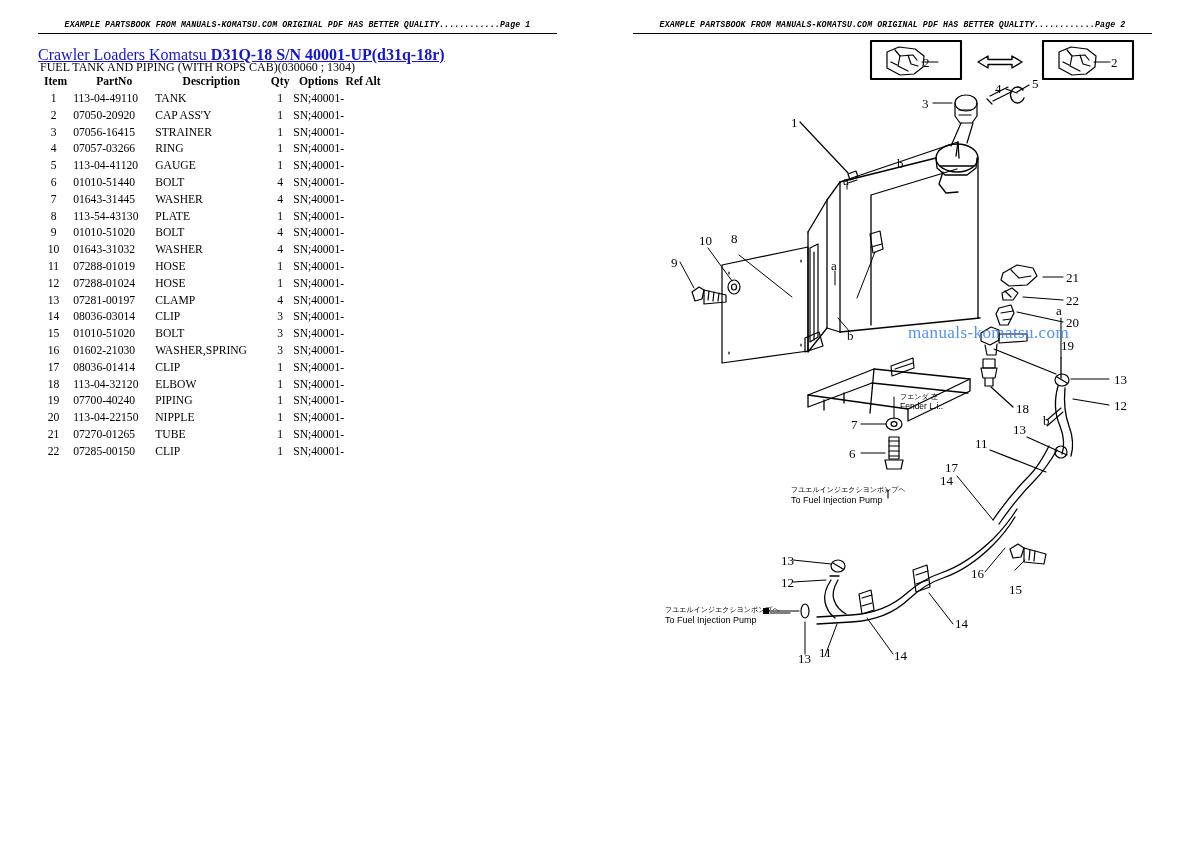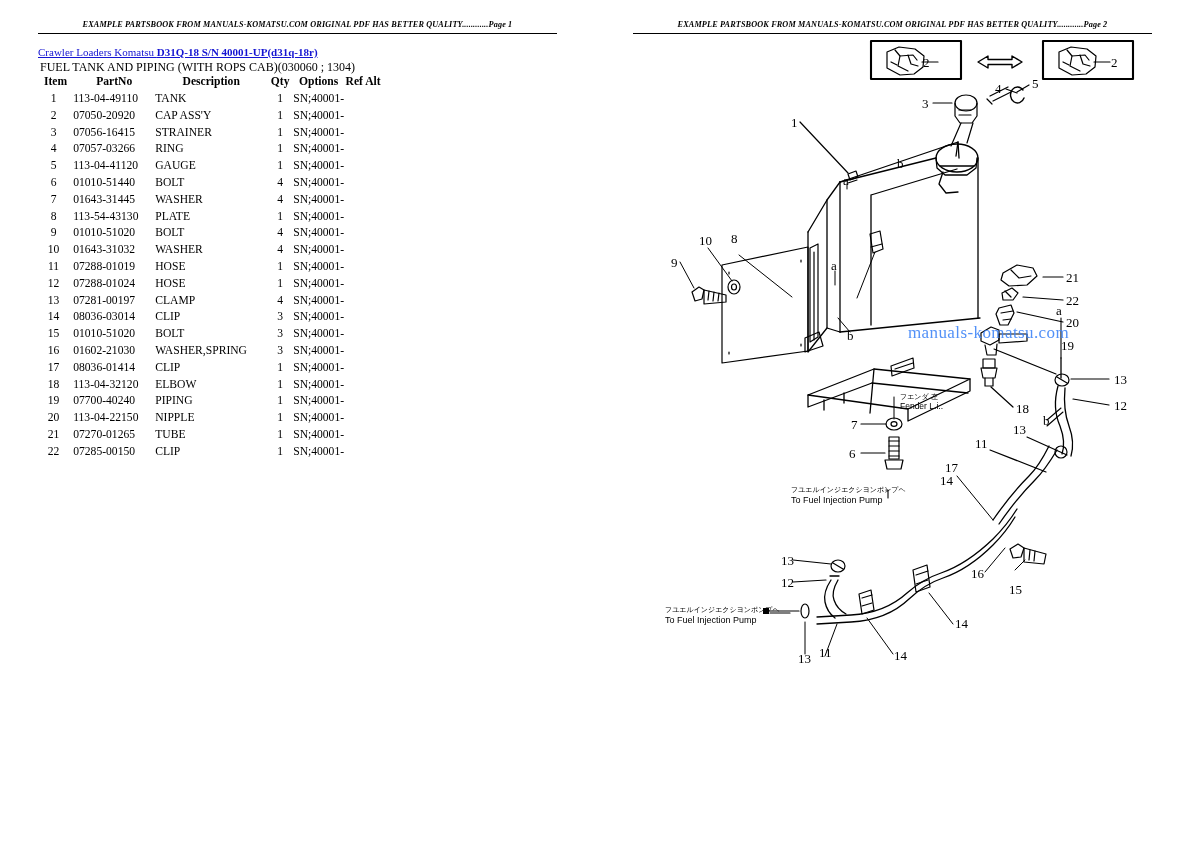--- a/index.html
+++ b/index.html
@@ -24,41 +24,41 @@
   
   .page-header {
     position: absolute;
     left: 38px; right: 38px;
     top: 20px;
     height: 16px;
   }
   .page-header .hdr-text {
     display: block;
     text-align: center;
-    font-family: Liberation Serif, serif;
+    font-family: Liberation Mono, monospace;
     font-weight: bold;
     font-style: italic;
     font-size: 8.2px;
     letter-spacing: 0.15px;
     color: #000;
     white-space: nowrap;
     line-height: 10px;
   }
   .page-header .hdr-rule {
     position: absolute;
     left: 0; right: 0; top: 13px;
     border-top: 1.2px solid #000;
   }
 
   
   #list-title-link {
     position: absolute;
     left: 38px; top: 46px;
     font-family: "Liberation Serif", serif;
-    font-size: 11px;
+    font-size: 16px;
     font-weight: bold;
     color: #1414d2;
     text-decoration: underline;
     white-space: nowrap;
     cursor: pointer;
   }
   #list-title-link .t-plain { font-weight: normal; }
   #list-subtitle {
     position: absolute;
     left: 40px; top: 60px;

